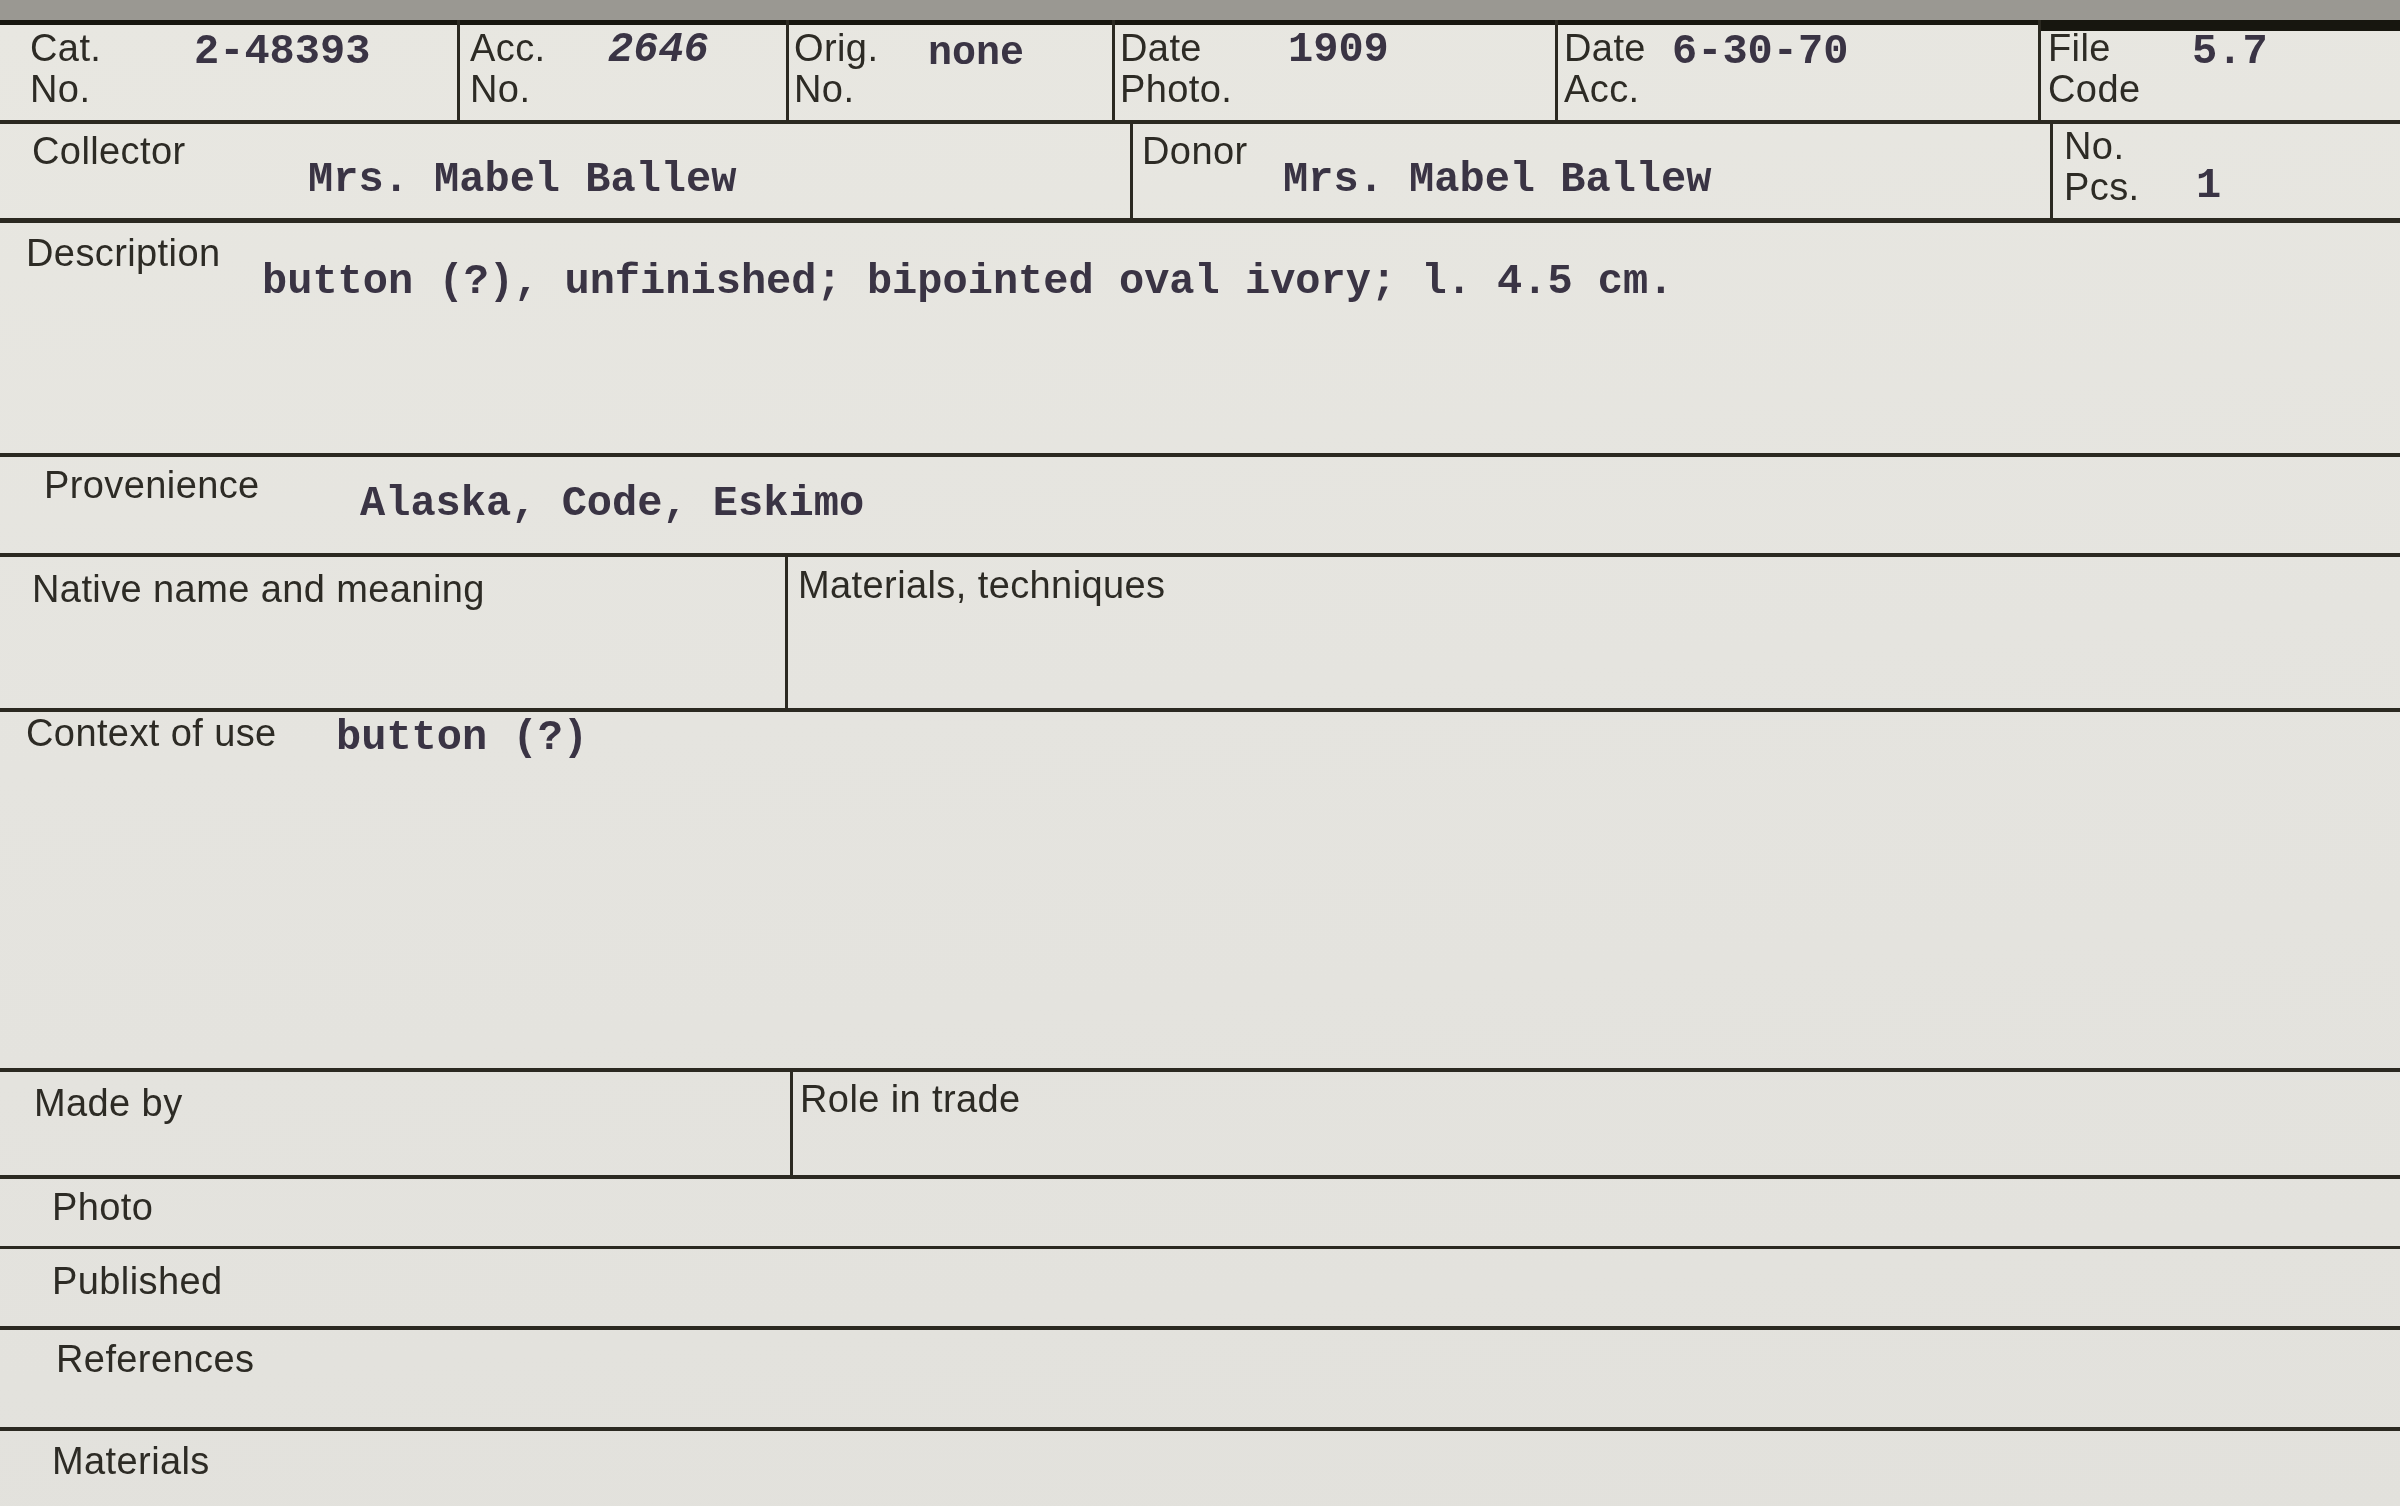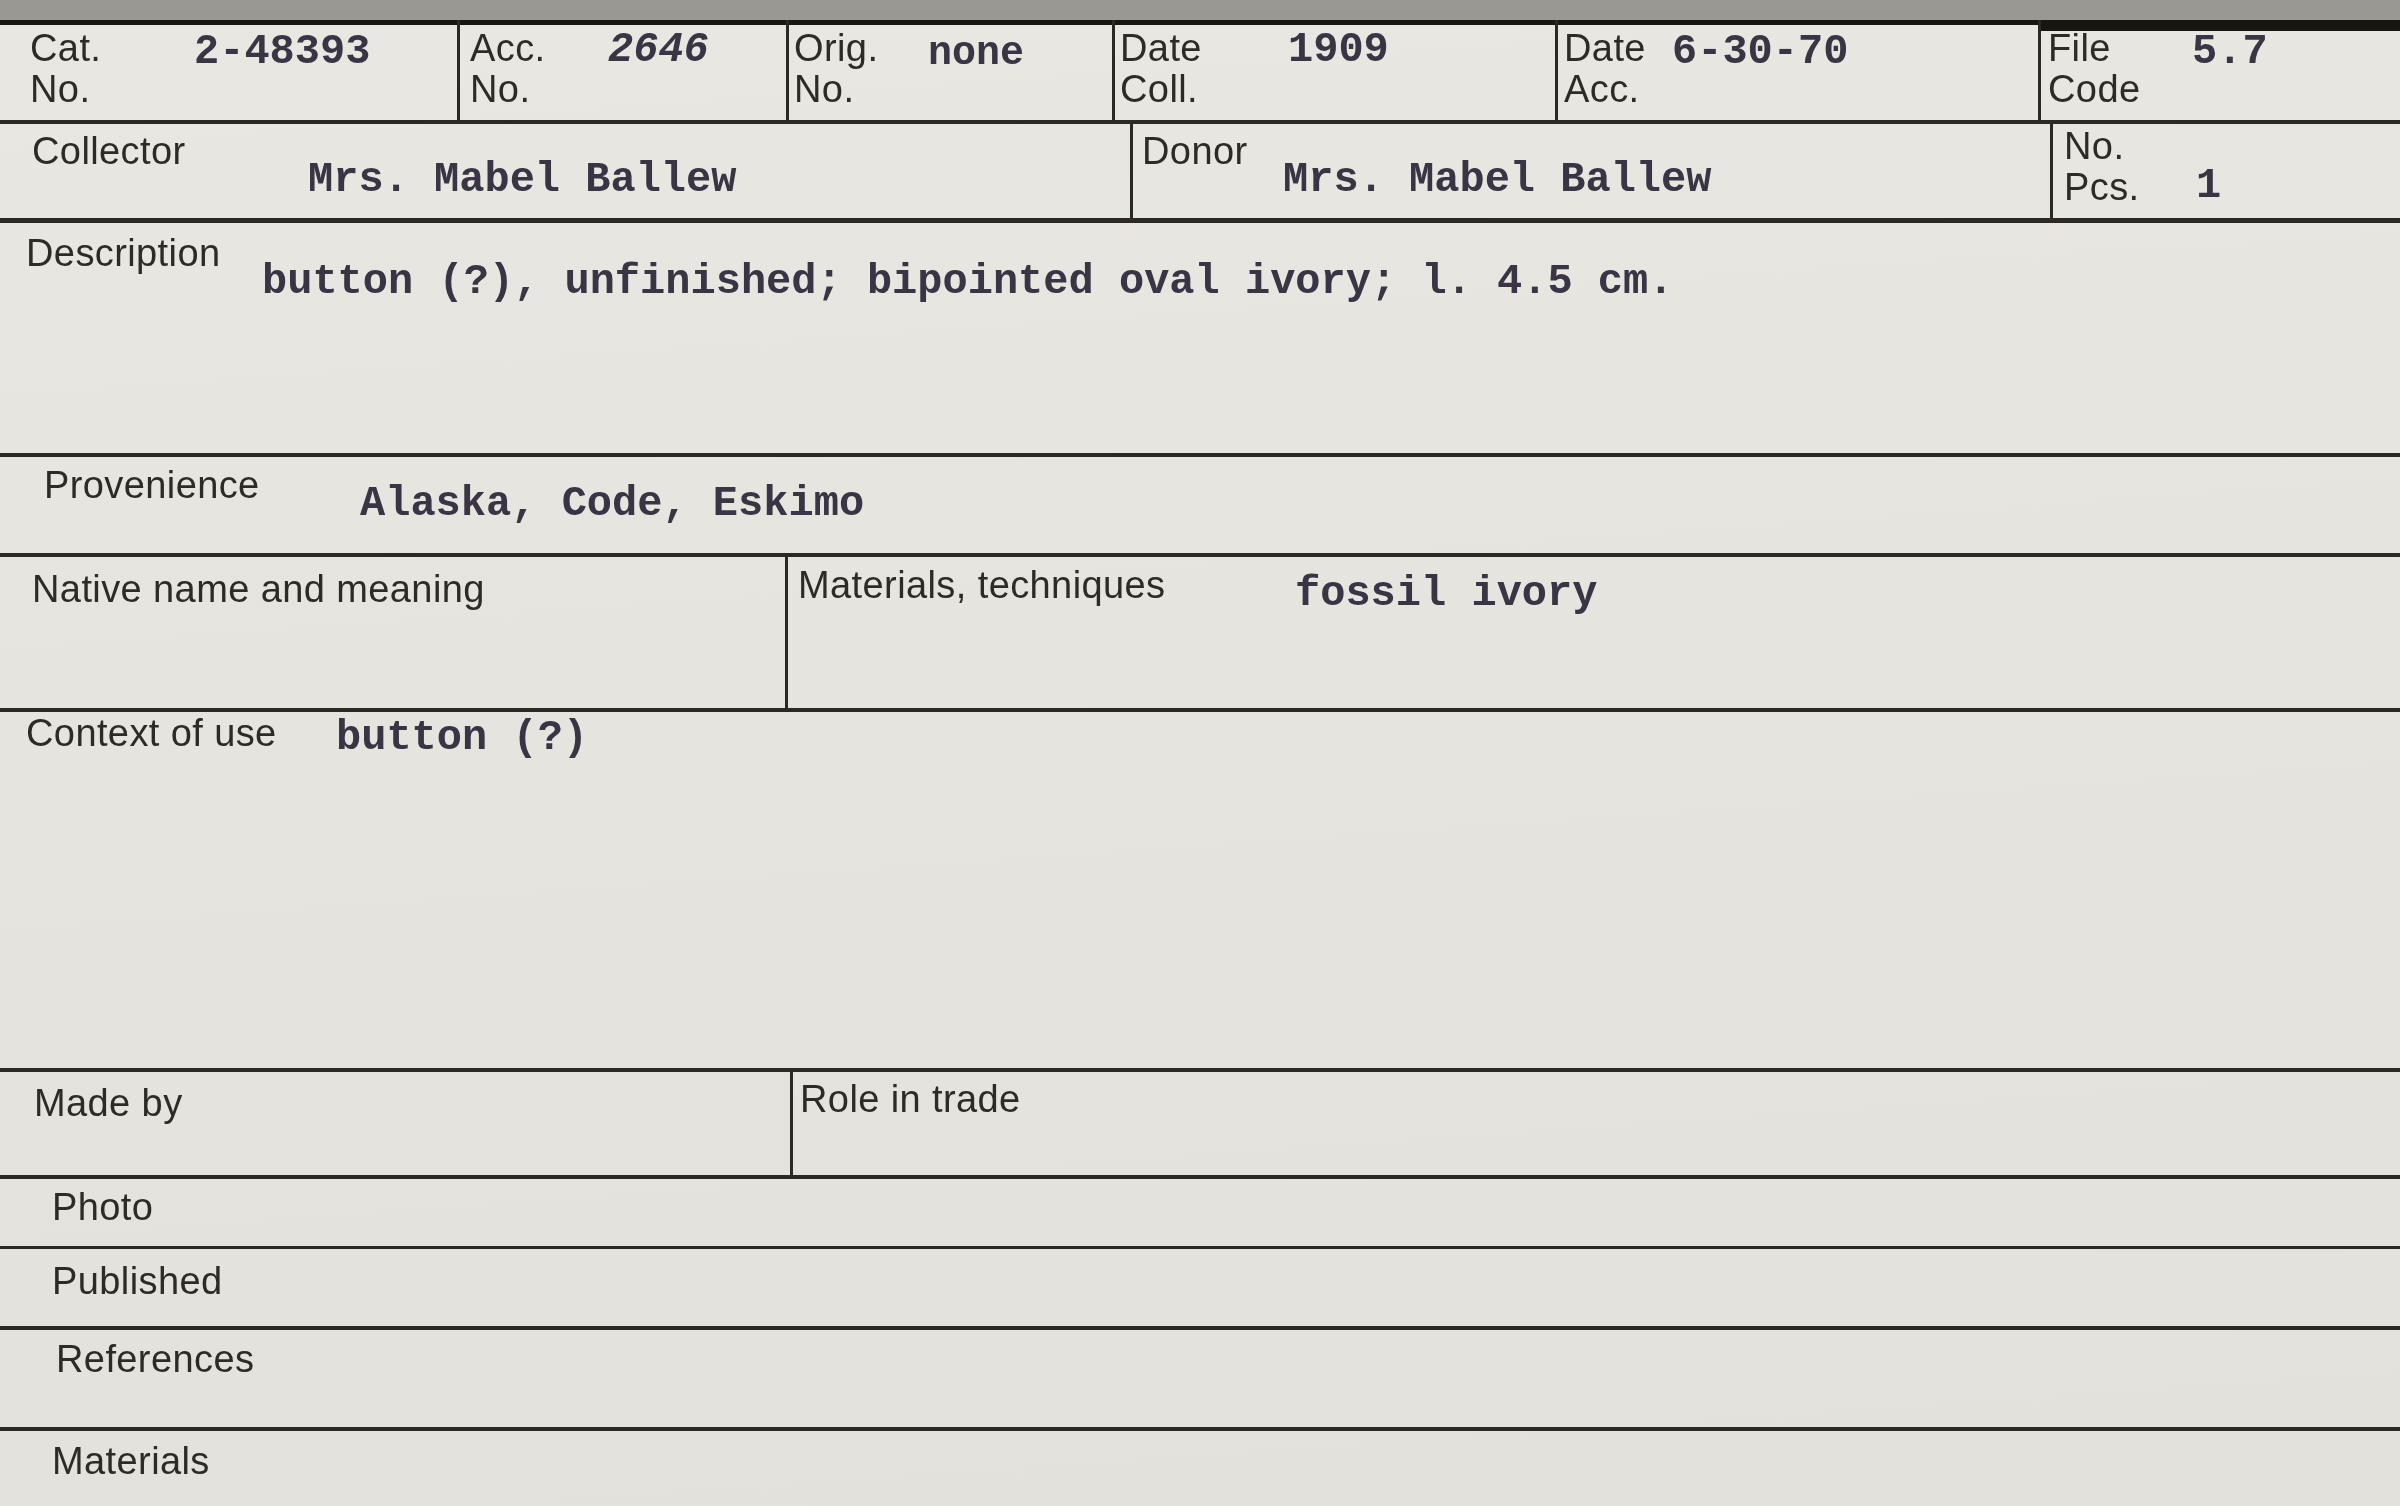--- a/index.html
+++ b/index.html
@@ -63,21 +63,21 @@
 
   <div class="lbl lbl2" style="left:30px;top:8px;"><span>Cat.</span><br><span>No.</span></div>
   <span class="tw" style="left:194px;top:8px;">2-48393</span>
 
   <div class="lbl lbl2" style="left:470px;top:8px;"><span>Acc.</span><br><span>No.</span></div>
   <span class="tw" style="left:608px;top:6px;font-style:italic;">2646</span>
 
   <div class="lbl lbl2" style="left:794px;top:8px;"><span>Orig.</span><br><span>No.</span></div>
   <span class="tw" style="left:928px;top:10px;font-size:40px;">none</span>
 
-  <div class="lbl lbl2" style="left:1120px;top:8px;"><span>Date</span><br><span>Coll.</span></div>
+  <div class="lbl lbl2" style="left:1120px;top:8px;"><span>Date</span><br><span>Photo.</span></div>
   <span class="tw" style="left:1288px;top:6px;">1909</span>
 
   <div class="lbl lbl2" style="left:1564px;top:8px;"><span>Date</span><br><span>Acc.</span></div>
   <span class="tw" style="left:1672px;top:8px;">6-30-70</span>
 
   <div class="lbl lbl2" style="left:2048px;top:8px;"><span>File</span><br><span>Code</span></div>
   <span class="tw" style="left:2192px;top:8px;">5.7</span>
 
   <span class="lbl" style="left:32px;top:110px;">Collector</span>
   <span class="tw" style="left:308px;top:136px;">Mrs. Mabel Ballew</span>
@@ -90,21 +90,20 @@
 
   <span class="lbl" style="left:26px;top:212px;">Description</span>
   <span class="tw" style="left:262px;top:238px;">button (?), unfinished; bipointed oval ivory; l. 4.5 cm.</span>
 
   <span class="lbl" style="left:44px;top:444px;">Provenience</span>
   <span class="tw" style="left:360px;top:460px;">Alaska, Code, Eskimo</span>
 
   <span class="lbl" style="left:32px;top:548px;">Native name and meaning</span>
   <span class="tw" style="left:340px;top:600px;"></span>
   <span class="lbl" style="left:798px;top:544px;">Materials, techniques</span>
-  <span class="tw" style="left:1295px;top:550px;">fossil ivory</span>
 
   <span class="lbl" style="left:26px;top:692px;">Context of use</span>
   <span class="tw" style="left:336px;top:694px;">button (?)</span>
 
   <span class="lbl" style="left:34px;top:1062px;">Made by</span>
   <span class="tw" style="left:300px;top:1090px;"></span>
   <span class="lbl" style="left:800px;top:1058px;">Role in trade</span>
   <span class="tw" style="left:1080px;top:1090px;"></span>
 
   <span class="lbl" style="left:52px;top:1166px;">Photo</span>

